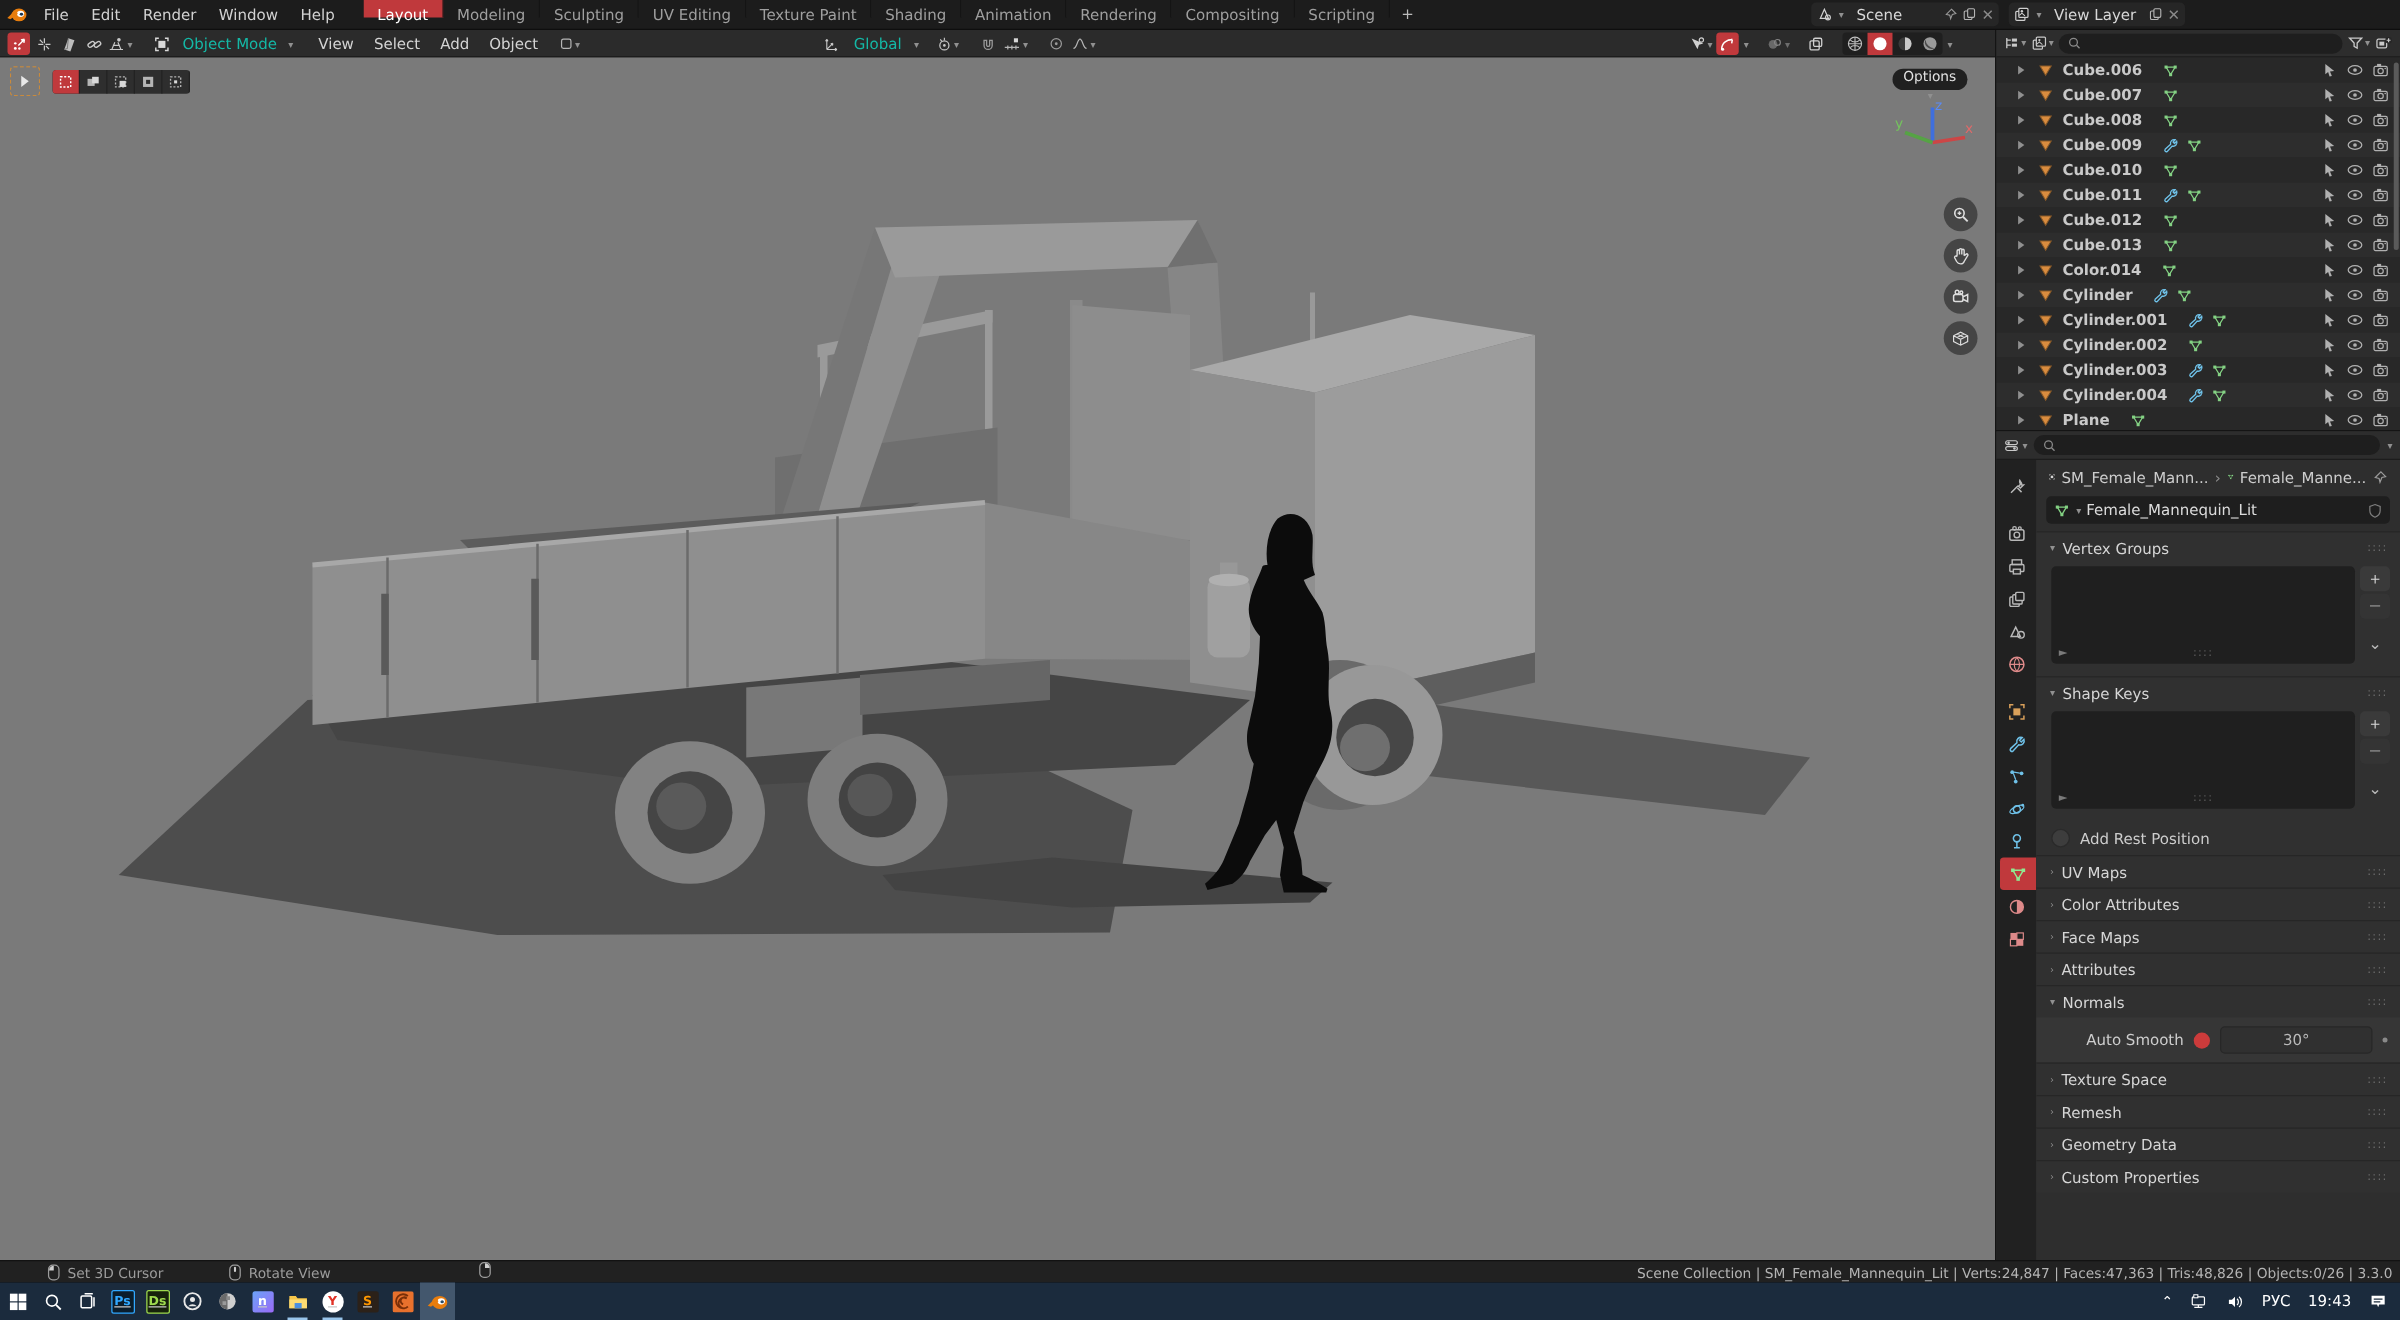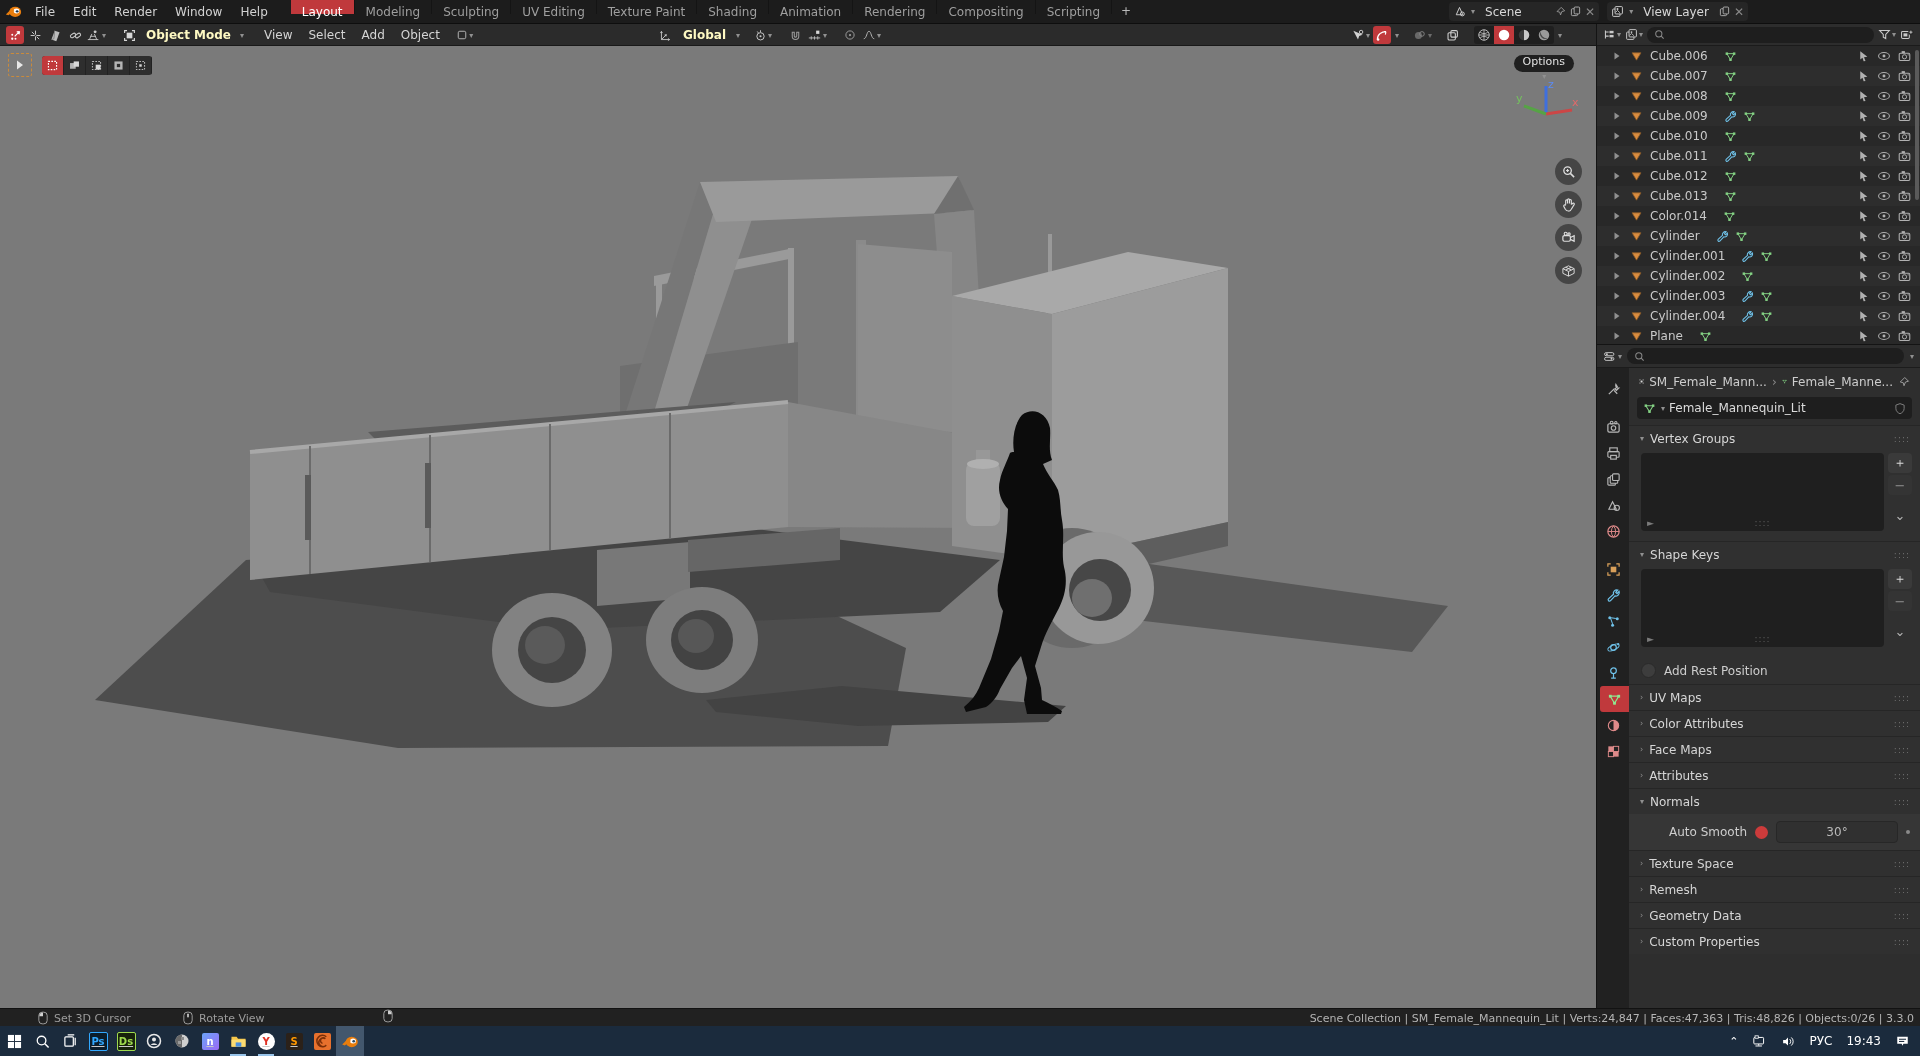--- a/index.html
+++ b/index.html
@@ -24,21 +24,21 @@
   
   #header2{position:absolute;left:0;top:24px;width:1596px;height:22px;background:#2b2b2b;
            border-bottom:1px solid #191919;box-sizing:border-box;}
   .h2-left{position:absolute;left:6px;top:0;height:22px;display:flex;align-items:center;gap:2px;}
   .h2-center{position:absolute;left:656px;top:0;height:22px;display:flex;align-items:center;gap:3px;}
   .h2-right{position:absolute;right:34px;top:0;height:22px;display:flex;align-items:center;gap:3px;}
   .hbtn{height:18px;min-width:18px;display:flex;align-items:center;justify-content:center;
         border-radius:3px;color:#cfcfcf;}
   .hbtn.red{background:#c0393c;color:#fff;}
   .chev{font-size:8px;color:#909090;margin-left:1px;}
-  .h2-label{color:#fef9c3;padding:0 6px;font-weight:bold;}
+  .h2-label{color:#14b8a6;padding:0 6px;}
   .menu2{color:#d4d4d4;padding:0 8px;}
   .shade-group{display:flex;background:#1f1f1f;border-radius:3px;overflow:hidden;height:18px;}
   .shade-seg{width:20px;display:flex;align-items:center;justify-content:center;}
   .shade-seg.active{background:#c0393c;}
   
   #viewport{position:absolute;left:0;top:46px;width:1596px;height:962px;background:#7a7a7a;overflow:hidden;}
   #tool-overlay{position:absolute;left:8px;top:7px;display:flex;align-items:center;gap:10px;}
   .tool-active{width:22px;height:22px;border:1.5px dashed #c98a3c;border-radius:3px;
                display:flex;align-items:center;justify-content:center;}
   .selmode{display:flex;background:#2e2e2e;border-radius:3px;overflow:hidden;height:19px;}
@@ -54,21 +54,21 @@
   #outliner{position:absolute;left:1596px;top:24px;width:324px;height:320px;background:#262626;
             border-left:1px solid #141414;box-sizing:border-box;overflow:hidden;}
   .ol-header{height:22px;background:#2d2d2d;border-bottom:1px solid #1b1b1b;display:flex;
              align-items:center;gap:4px;padding:0 6px;box-sizing:border-box;}
   .search-pill{flex:1;height:16px;background:#1e1e1e;border-radius:8px;display:flex;align-items:center;
                padding:0 7px;gap:5px;color:#888;}
   #ol-rows{position:absolute;left:0;top:22px;width:324px;}
   .ol-row{height:20px;display:flex;align-items:center;padding-left:16px;box-sizing:border-box;position:relative;}
   .ol-row:nth-child(odd){background:#282828;}
   .ol-row:nth-child(even){background:#2d2d2d;}
-  .ol-name{color:#c9c9c9;margin-left:7px;}
+  .ol-name{color:#c9c9c9;margin-left:7px;font-weight:bold;}
   .ol-icons-l{display:flex;align-items:center;gap:6px;margin-left:16px;}
   .ol-icons-r{position:absolute;right:10px;display:flex;align-items:center;gap:7px;}
   .ol-scroll{position:absolute;right:1px;top:26px;width:4px;height:150px;background:#5a5a5a;border-radius:2px;}
   
   #props{position:absolute;left:1596px;top:344px;width:324px;height:664px;background:#2b2b2b;
          border-left:1px solid #141414;border-top:1px solid #141414;box-sizing:border-box;overflow:hidden;}
   .pr-header{height:23px;background:#2d2d2d;border-bottom:1px solid #1c1c1c;display:flex;
              align-items:center;gap:5px;padding:0 6px;box-sizing:border-box;}
   #pr-tabs{position:absolute;left:0;top:23px;width:32px;bottom:0;background:#212121;
            display:flex;flex-direction:column;align-items:stretch;padding-top:8px;}

